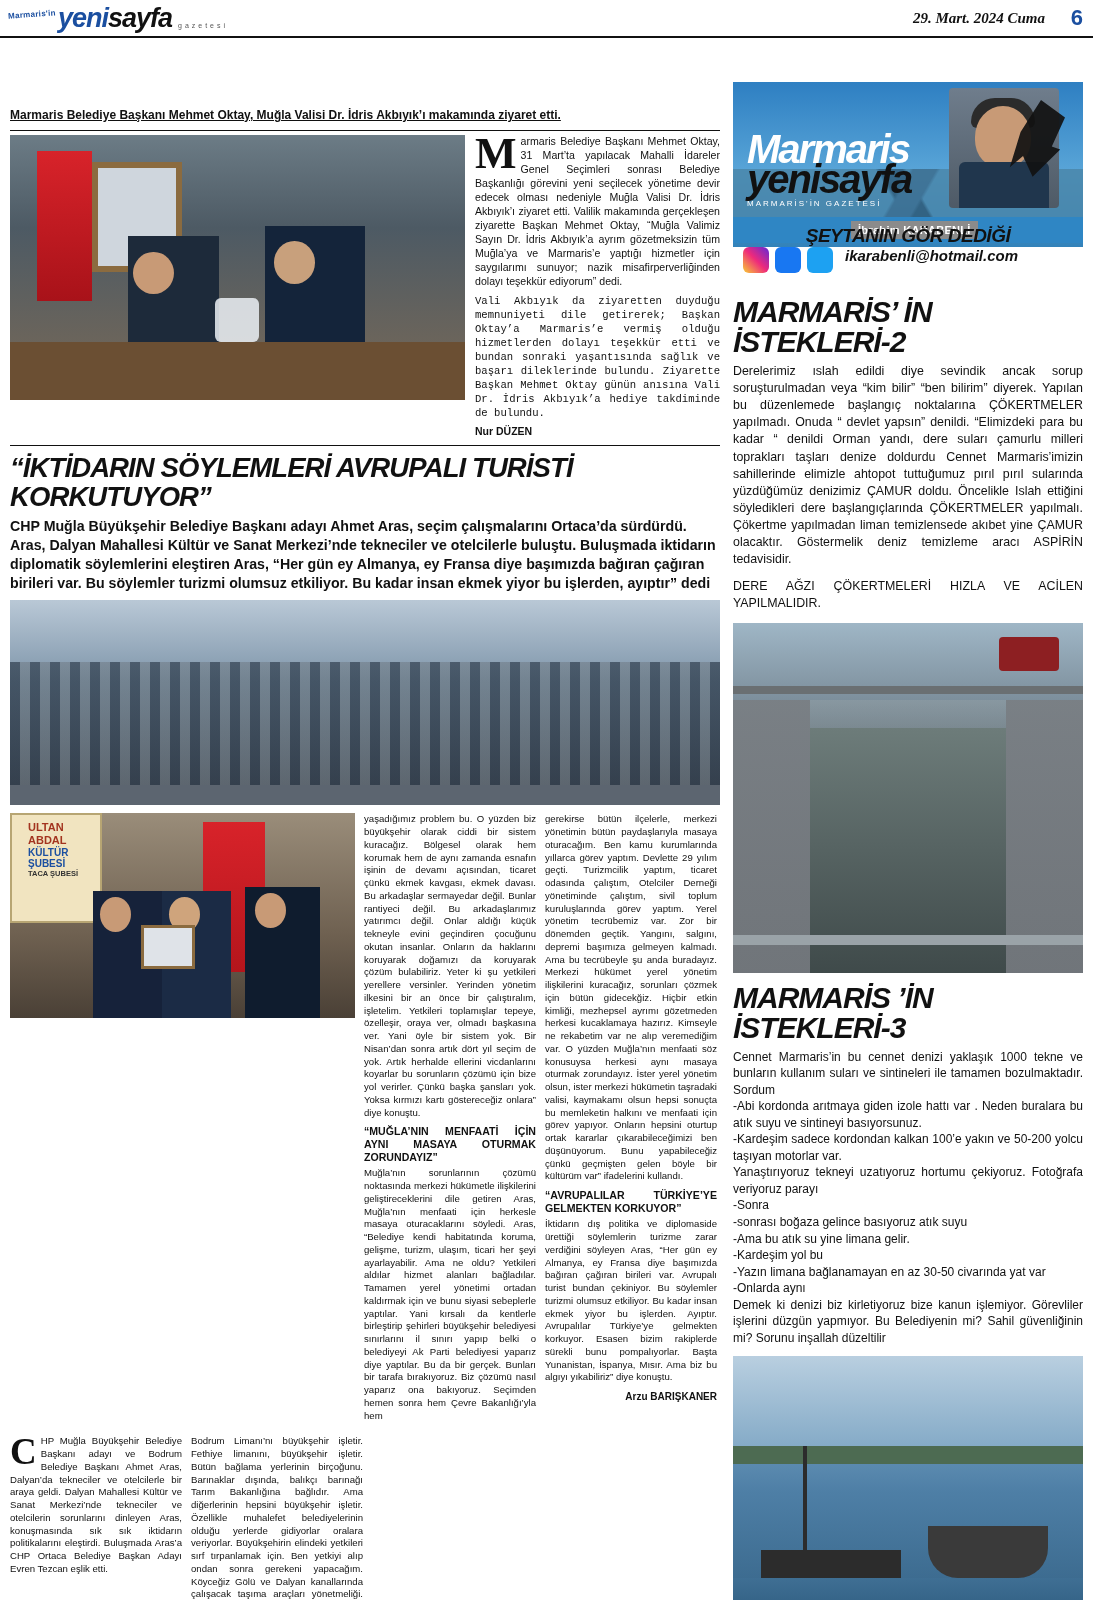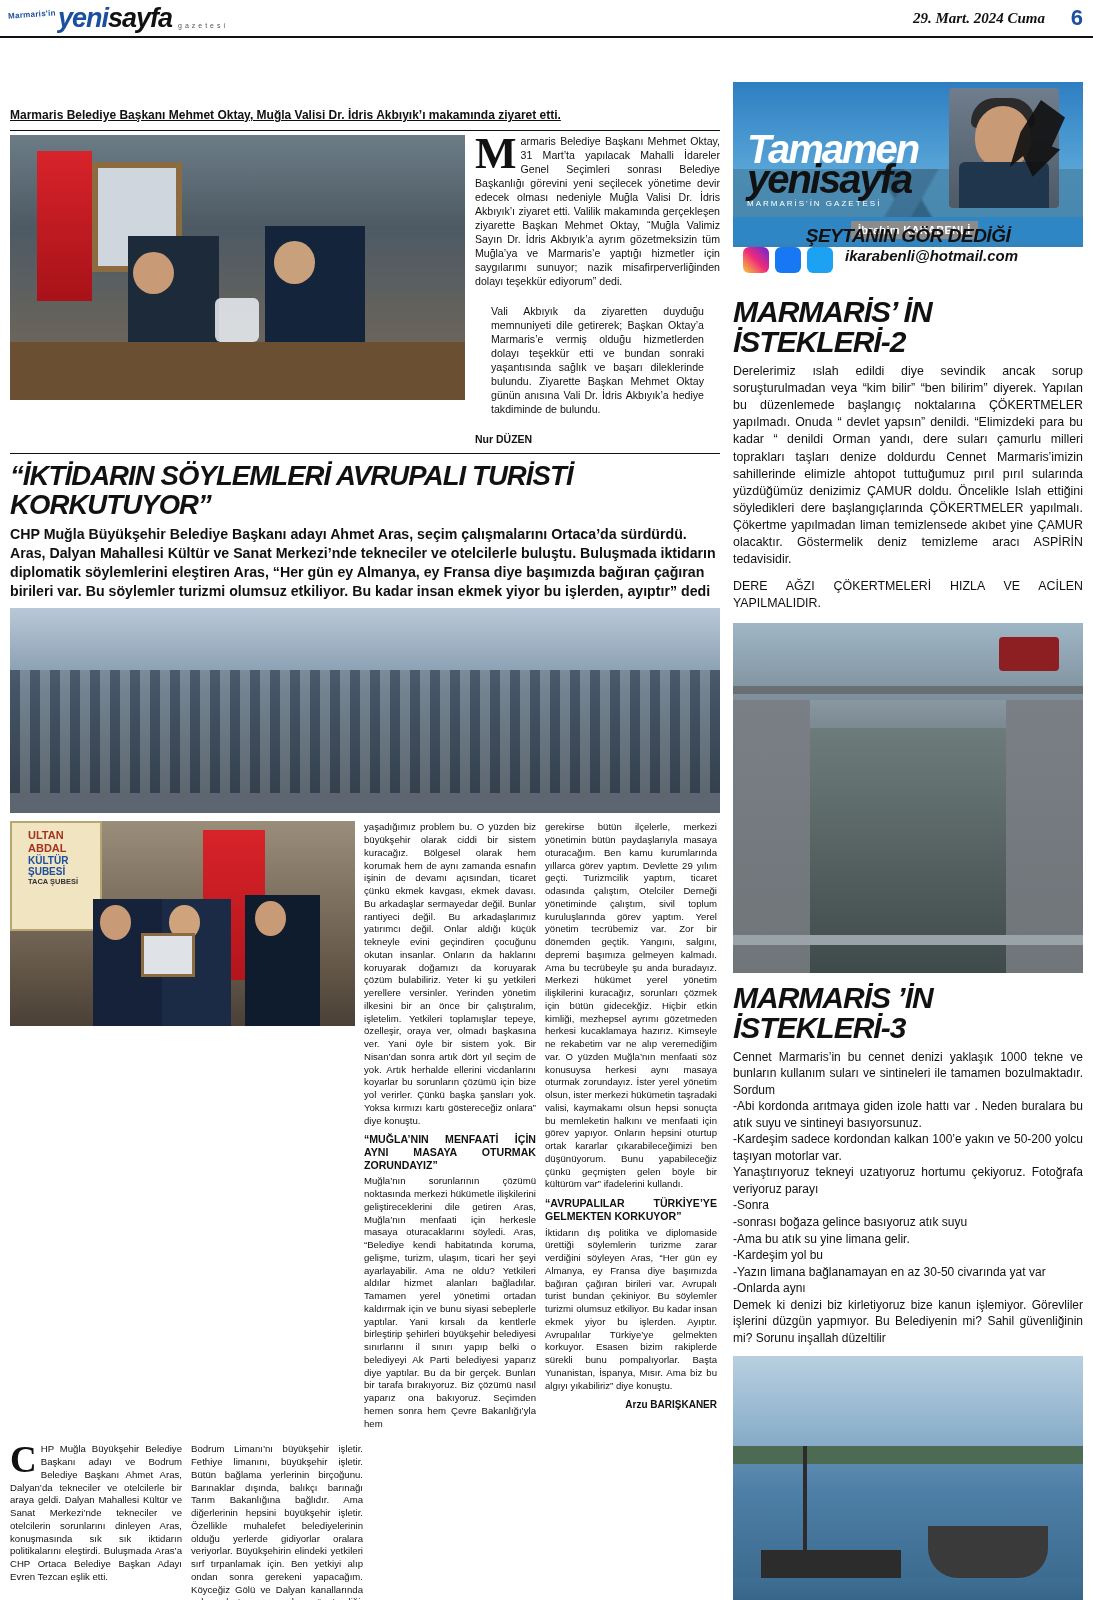--- a/index.html
+++ b/index.html
@@ -318,21 +318,21 @@
         <div style="position:absolute;left:27%;bottom:40%;width:9%;height:16%;background:#c89a76;border-radius:50%;"></div>
         <div style="position:absolute;left:56%;bottom:0;width:22%;height:66%;background:#14243a;"></div>
         <div style="position:absolute;left:58%;bottom:44%;width:9%;height:16%;background:#c8a07c;border-radius:50%;"></div>
         <div style="position:absolute;left:45%;bottom:22%;width:44px;height:44px;background:rgba(235,240,245,.85);border-radius:6px;"></div>
         <div style="position:absolute;left:0;right:0;bottom:0;height:22%;background:#6b4f33;"></div>
       </div>
       <div class="text">
         <p style="margin:0 0 6px 0;">
           <span class="dropcap">M</span><span>armaris Belediye Başkanı Mehmet Oktay, 31 Mart’ta yapılacak Mahalli İdareler Genel Seçimleri sonrası Belediye Başkanlığı görevini yeni seçilecek yönetime devir edecek olması nedeniyle Muğla Valisi Dr. İdris Akbıyık’ı ziyaret etti. Valilik makamında gerçekleşen ziyarette Başkan Mehmet Oktay, “Muğla Valimiz Sayın Dr. İdris Akbıyık’a ayrım gözetmeksizin tüm Muğla’ya ve Marmaris’e yaptığı hizmetler için saygılarımı sunuyor; nazik misafirperverliğinden dolayı teşekkür ediyorum” dedi.</span>
         </p>
-        <p style="margin:16px;">Vali Akbıyık da ziyaretten duyduğu memnuniyeti dile getirerek; Başkan Oktay’a Marmaris’e vermiş olduğu hizmetlerden dolayı teşekkür etti ve bundan sonraki yaşantısında sağlık ve başarı dileklerinde bulundu. Ziyarette Başkan Mehmet Oktay günün anısına Vali Dr. İdris Akbıyık’a hediye takdiminde de bulundu.</p>
+        <p style="margin:0;font-family:Liberation Mono, monospace;">Vali Akbıyık da ziyaretten duyduğu memnuniyeti dile getirerek; Başkan Oktay’a Marmaris’e vermiş olduğu hizmetlerden dolayı teşekkür etti ve bundan sonraki yaşantısında sağlık ve başarı dileklerinde bulundu. Ziyarette Başkan Mehmet Oktay günün anısına Vali Dr. İdris Akbıyık’a hediye takdiminde de bulundu.</p>
         <div class="byline">Nur DÜZEN</div>
       </div>
     </div>
 
     <div class="rule" style="margin-top:6px;"></div>
 
     <h2 class="headline2">“İKTİDARIN SÖYLEMLERİ AVRUPALI TURİSTİ KORKUTUYOR”</h2>
     <div class="subhead2">CHP Muğla Büyükşehir Belediye Başkanı adayı Ahmet Aras, seçim çalışmalarını Ortaca’da sürdürdü. Aras, Dalyan Mahallesi Kültür ve Sanat Merkezi’nde tekneciler ve otelcilerle buluştu. Buluşmada iktidarın diplomatik söylemlerini eleştiren Aras, “Her gün ey Almanya, ey Fransa diye başımızda bağıran çağıran birileri var. Bu söylemler turizmi olumsuz etkiliyor. Bu kadar insan ekmek yiyor bu işlerden, ayıptır” dedi</div>
 
     <div class="photo wide-photo ph-crowd">
@@ -386,21 +386,21 @@
     </div>
 
   </div>
 
   <div class="right-col">
 
     <div class="banner">
       <div class="mountains"></div>
       <div class="sea"></div>
       <div class="banner-ylogo">
-        <span class="b1">Tamamen</span>
+        <span class="b1">Marmaris</span>
         <span class="b2">yenisayfa</span>
         <span class="b3">MARMARİS'İN GAZETESİ</span>
       </div>
       <div class="banner-portrait">
         <div class="hair"></div>
         <div class="face"></div>
         <div class="suit"></div>
       </div>
       <div class="author-name">İbrahim KARABENLİ</div>
       <div class="banner-slogan">ŞEYTANIN GÖR DEDİĞİ</div>

